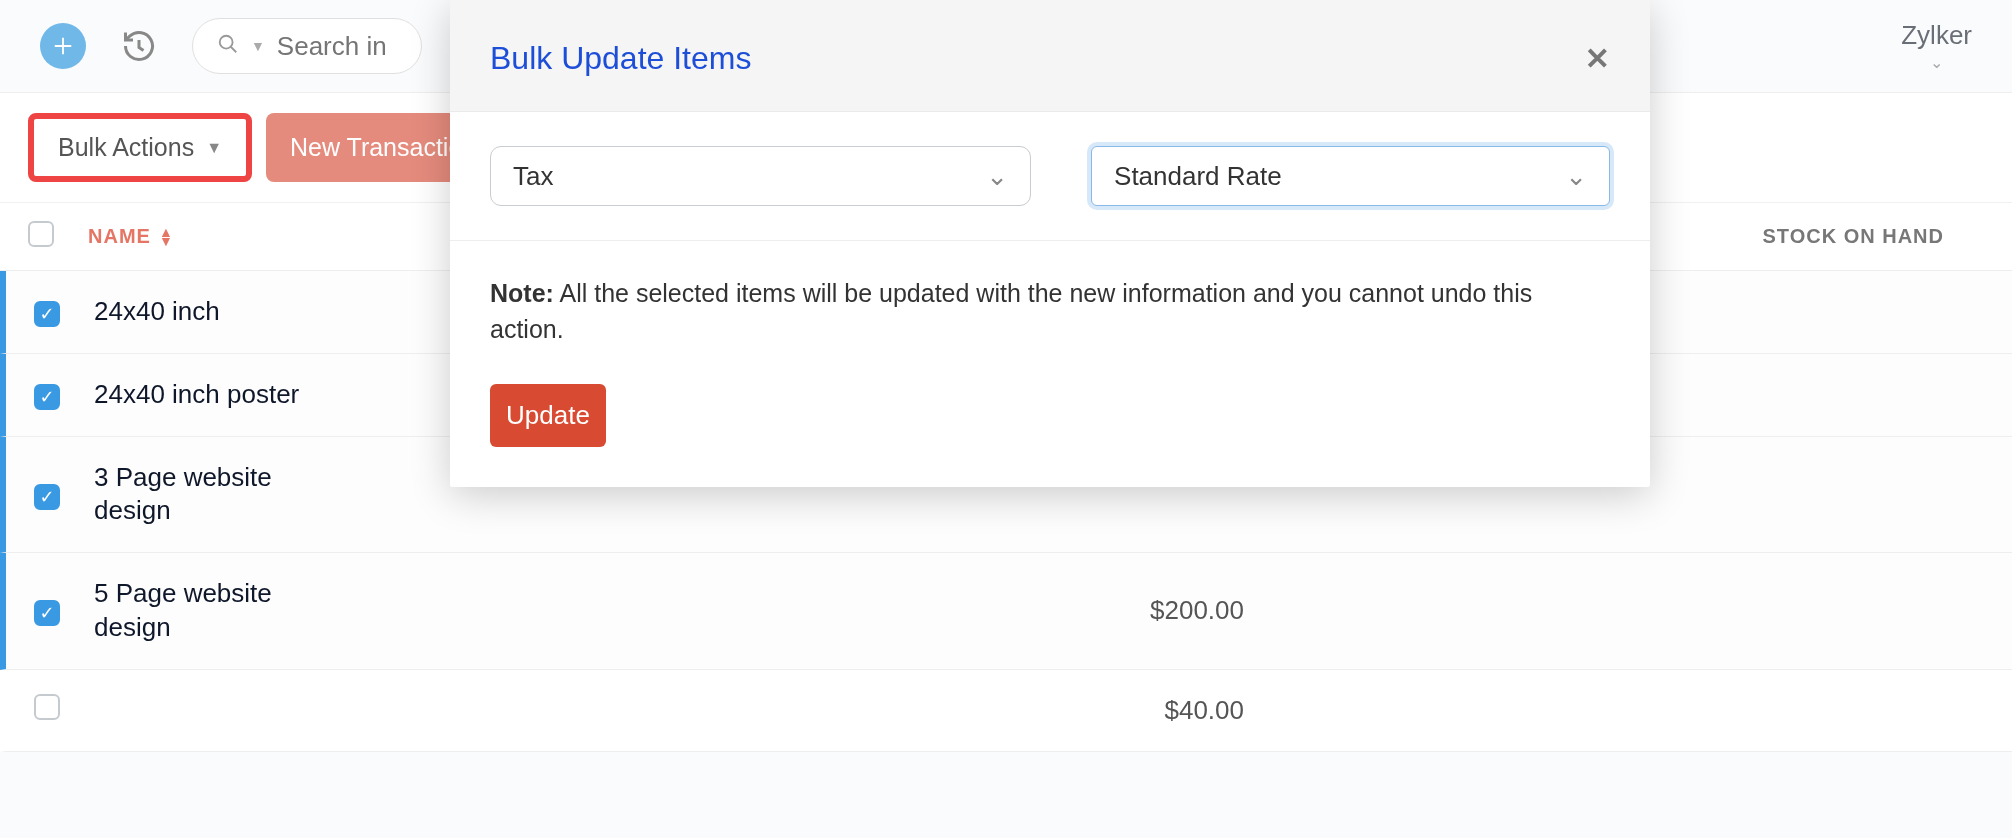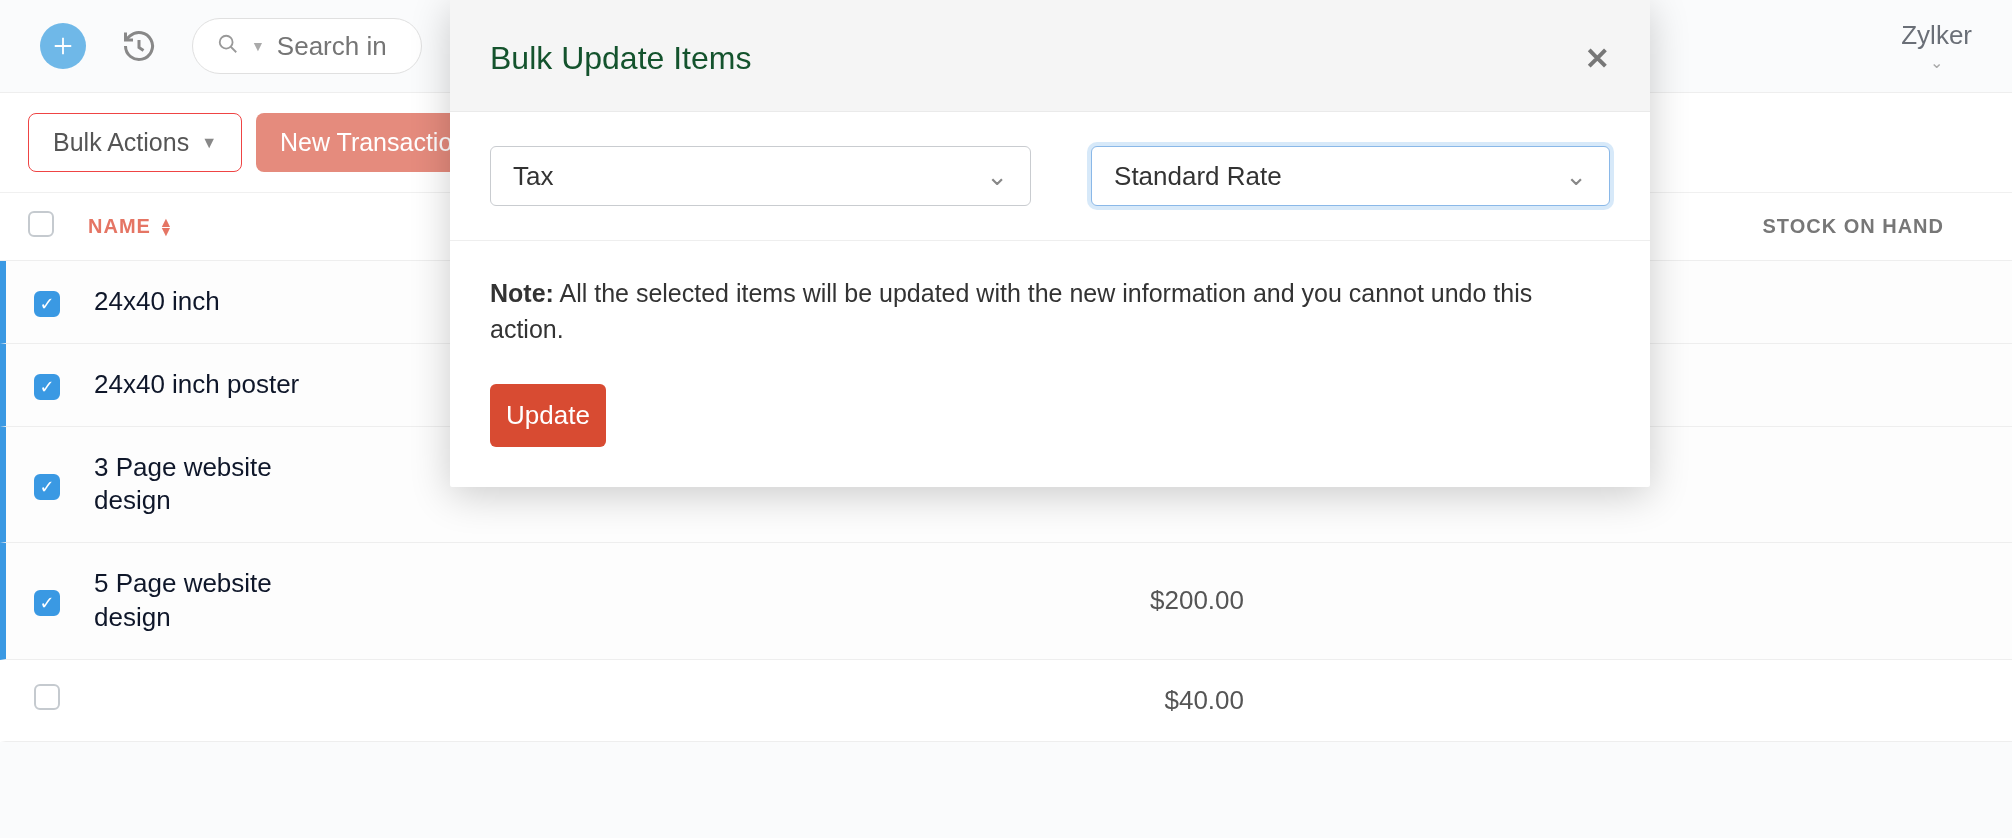--- a/index.html
+++ b/index.html
@@ -62,21 +62,21 @@
   .action-row {
     padding: 20px 28px;
     display: flex;
     gap: 14px;
     background: #fff;
     border-top: 1px solid #eee;
     border-bottom: 1px solid #f0f0f0;
   }
   .btn-outline {
     background: #fff;
-    border: 1px solid #ef4444;
+    border: 6px solid #ef4444;
     border-radius: 8px;
     padding: 14px 24px;
     font-size: 25px;
     color: #555;
     display: inline-flex; align-items: center; gap: 12px;
     cursor: pointer;
   }
   .btn-outline .caret { color:#888; font-size:16px; }
   .btn-red-soft {
     background: #e58b7d;
@@ -133,34 +133,34 @@
     box-shadow: 0 8px 40px rgba(0,0,0,0.2);
     border-radius:2px;
     z-index:50;
   }
   .modal-head {
     background:#f5f5f5;
     padding: 40px 40px 34px 40px;
     display:flex; align-items:center; justify-content:space-between;
     border-bottom:1px solid #eaeaea;
   }
-  .modal-title { font-size:32px; color:#14532d; }
+  .modal-title { font-size:32px; color:#1d4ed8; }
   .modal-close { font-size:30px; color:#777; cursor:pointer; font-weight:bold; }
   .modal-body { padding: 34px 40px 40px 40px; font-size:26px; color:#333; }
   .instr { margin-bottom: 24px; }
   .fields { display:flex; gap:60px; margin-bottom:10px; }
   .select {
     border:1px solid #c9ccd0; border-radius:6px;
     height:60px; padding: 0 22px;
     display:flex; align-items:center; justify-content:space-between;
     font-size:26px; color:#333; cursor:pointer;
     background:#fff;
   }
   .select .chev { color:#888; }
-  .select-1 { width:606px; }
+  .select-1 { width:606px;border-radius:11px; }
   .select-2 { width:581px; border-color:#8ab8e8; box-shadow: 0 0 0 4px rgba(96,168,230,0.25); }
   .divider { border:none; border-top:1px solid #eee; margin: 34px -40px; }
   .note-line { font-size:25px; color:#333; line-height:1.45; margin-bottom: 36px; }
   .note-line b { font-weight:700; }
   .modal-actions { display:flex; gap:14px; }
   .btn-update {
     background:#d84b32; color:#fff; border:none; border-radius:6px;
     padding: 16px 16px; font-size:26px; cursor:pointer;
   }
   .btn-cancel {

